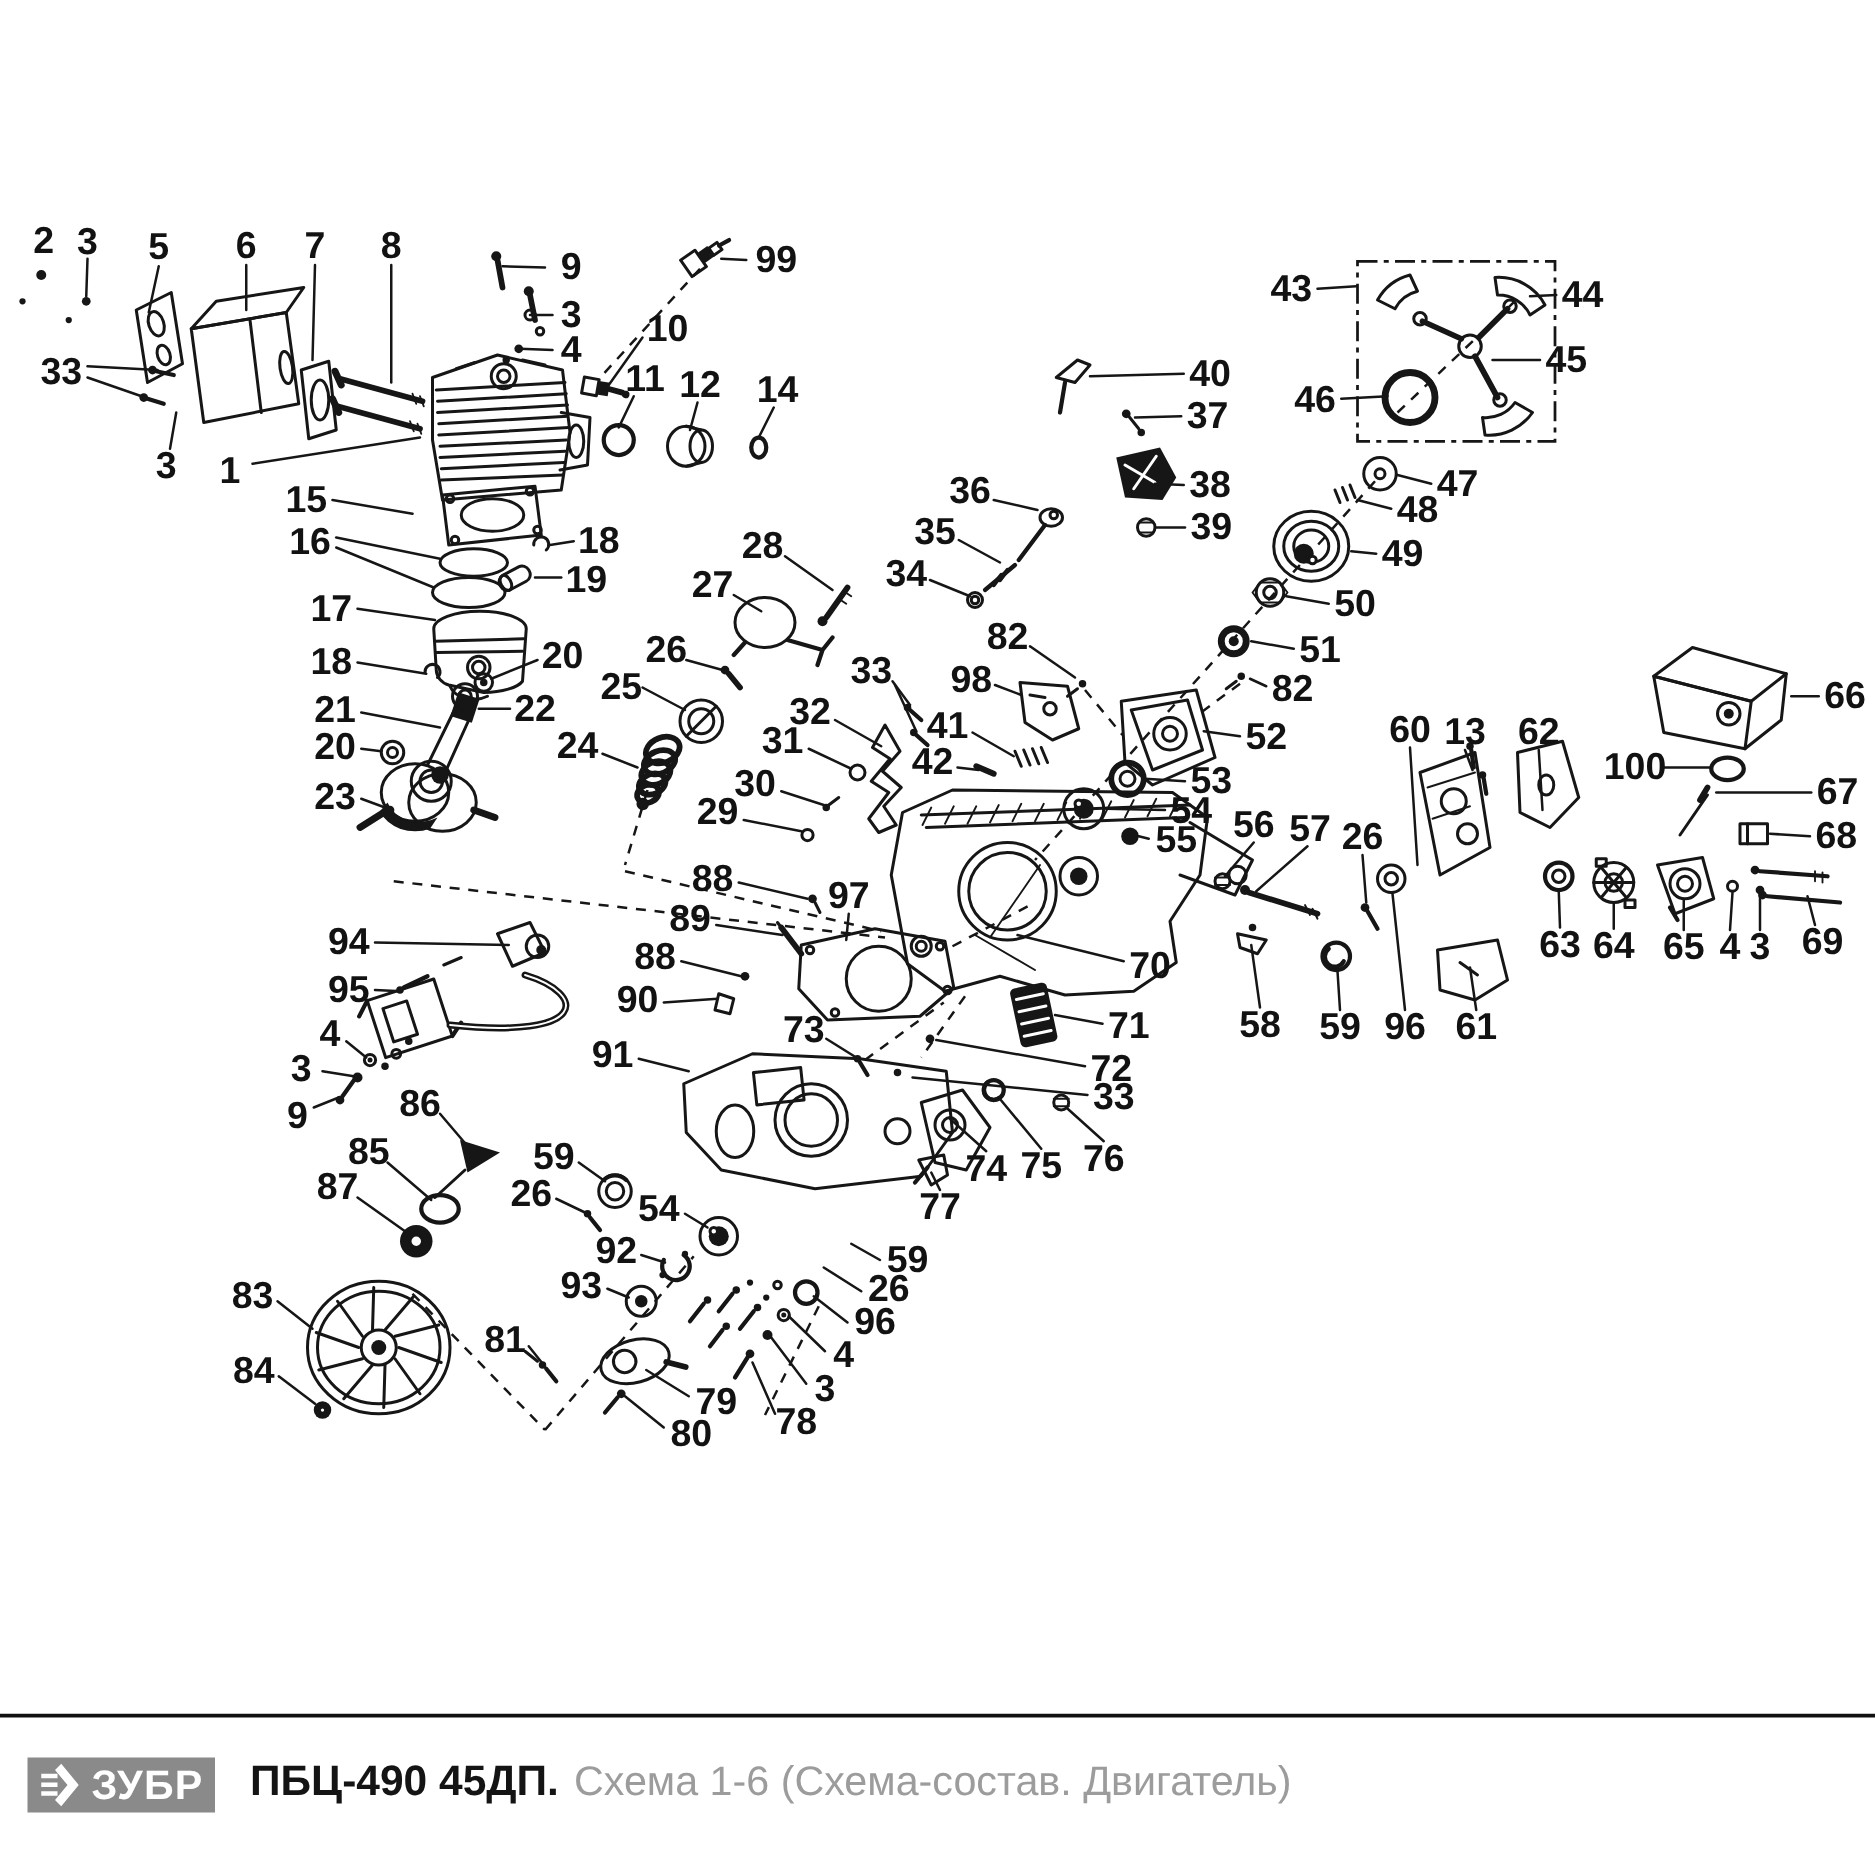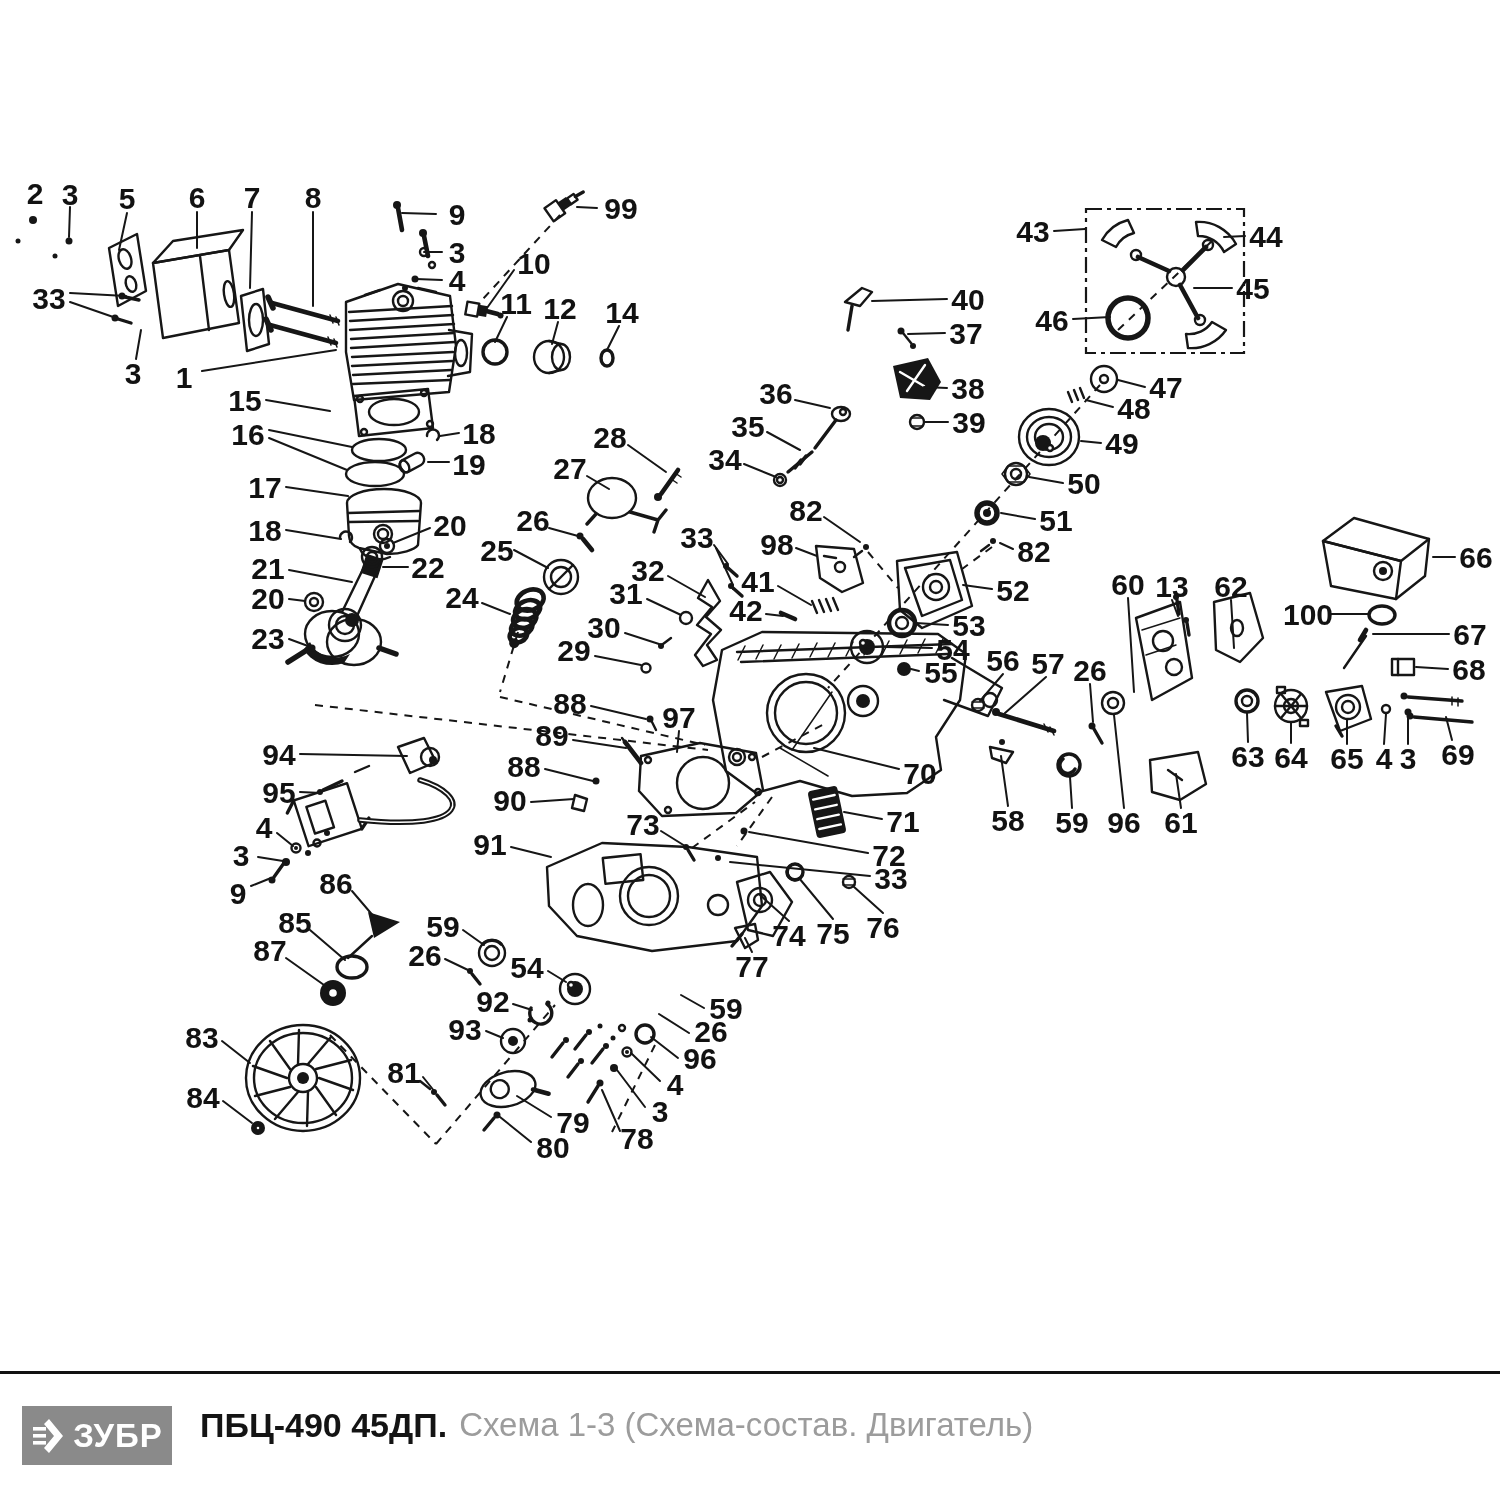--- a/index.html
+++ b/index.html
@@ -9,21 +9,21 @@
   
   #parts-layer path,#parts-layer circle,#parts-layer ellipse,#parts-layer rect,#parts-layer line{
     fill:none;stroke:#161616;stroke-width:2.4;stroke-linecap:round;stroke-linejoin:round;}
   #parts-layer .f{fill:#161616;stroke:none;}
   #parts-layer .fw{fill:#ffffff;stroke:#161616;}
   #parts-layer .w{stroke:#ffffff;fill:none;}
   #parts-layer .t3{stroke-width:3.4;} #parts-layer .t4{stroke-width:4.6;} #parts-layer .t5{stroke-width:5.5;}
   #parts-layer .t1{stroke-width:1.5;}
   .footer-rule{position:absolute;left:0;top:1371px;width:1500px;height:3px;background:#111;}
   .footer{position:absolute;left:0;top:1398px;width:1500px;height:80px;}
-  .brandbox{position:absolute;left:22px;top:8px;width:150px;height:59px;background:#8a8a8a;
+  .brandbox{position:absolute;left:22px;top:8px;width:150px;height:44px;background:#8a8a8a;
             display:flex;align-items:center;justify-content:center;gap:6px;}
   .brandtext{color:#fff;font-weight:bold;font-size:33px;letter-spacing:1px;}
   .title{position:absolute;left:200px;top:8px;height:59px;display:flex;align-items:flex-start;
          white-space:nowrap;}
   .title .model{font-weight:bold;color:#141414;font-size:34px;}
   .title .scheme{color:#9c9c9c;font-size:33px;margin-left:12px;font-weight:400;}
 </style>
 </head>
 <body>
 
@@ -719,17 +719,17 @@
         <rect x="2" y="12" width="13" height="3.6"></rect>
         <rect x="2" y="19" width="13" height="3.6"></rect>
         <rect x="2" y="26" width="13" height="3.6"></rect>
         <path d="M18,4 L32,21 L18,38 L13,33 L23,21 L13,9 Z"></path>
       </g>
     </svg>
     <span class="brandtext">ЗУБР</span>
   </div>
   <div class="title">
     <span class="model">ПБЦ-490 45ДП.</span>
-    <span class="scheme">Схема 1-3 (Схема-состав. Двигатель)</span>
+    <span class="scheme">Схема 1-6 (Схема-состав. Двигатель)</span>
   </div>
 </div>
 
 </div>
 
 </body></html>

